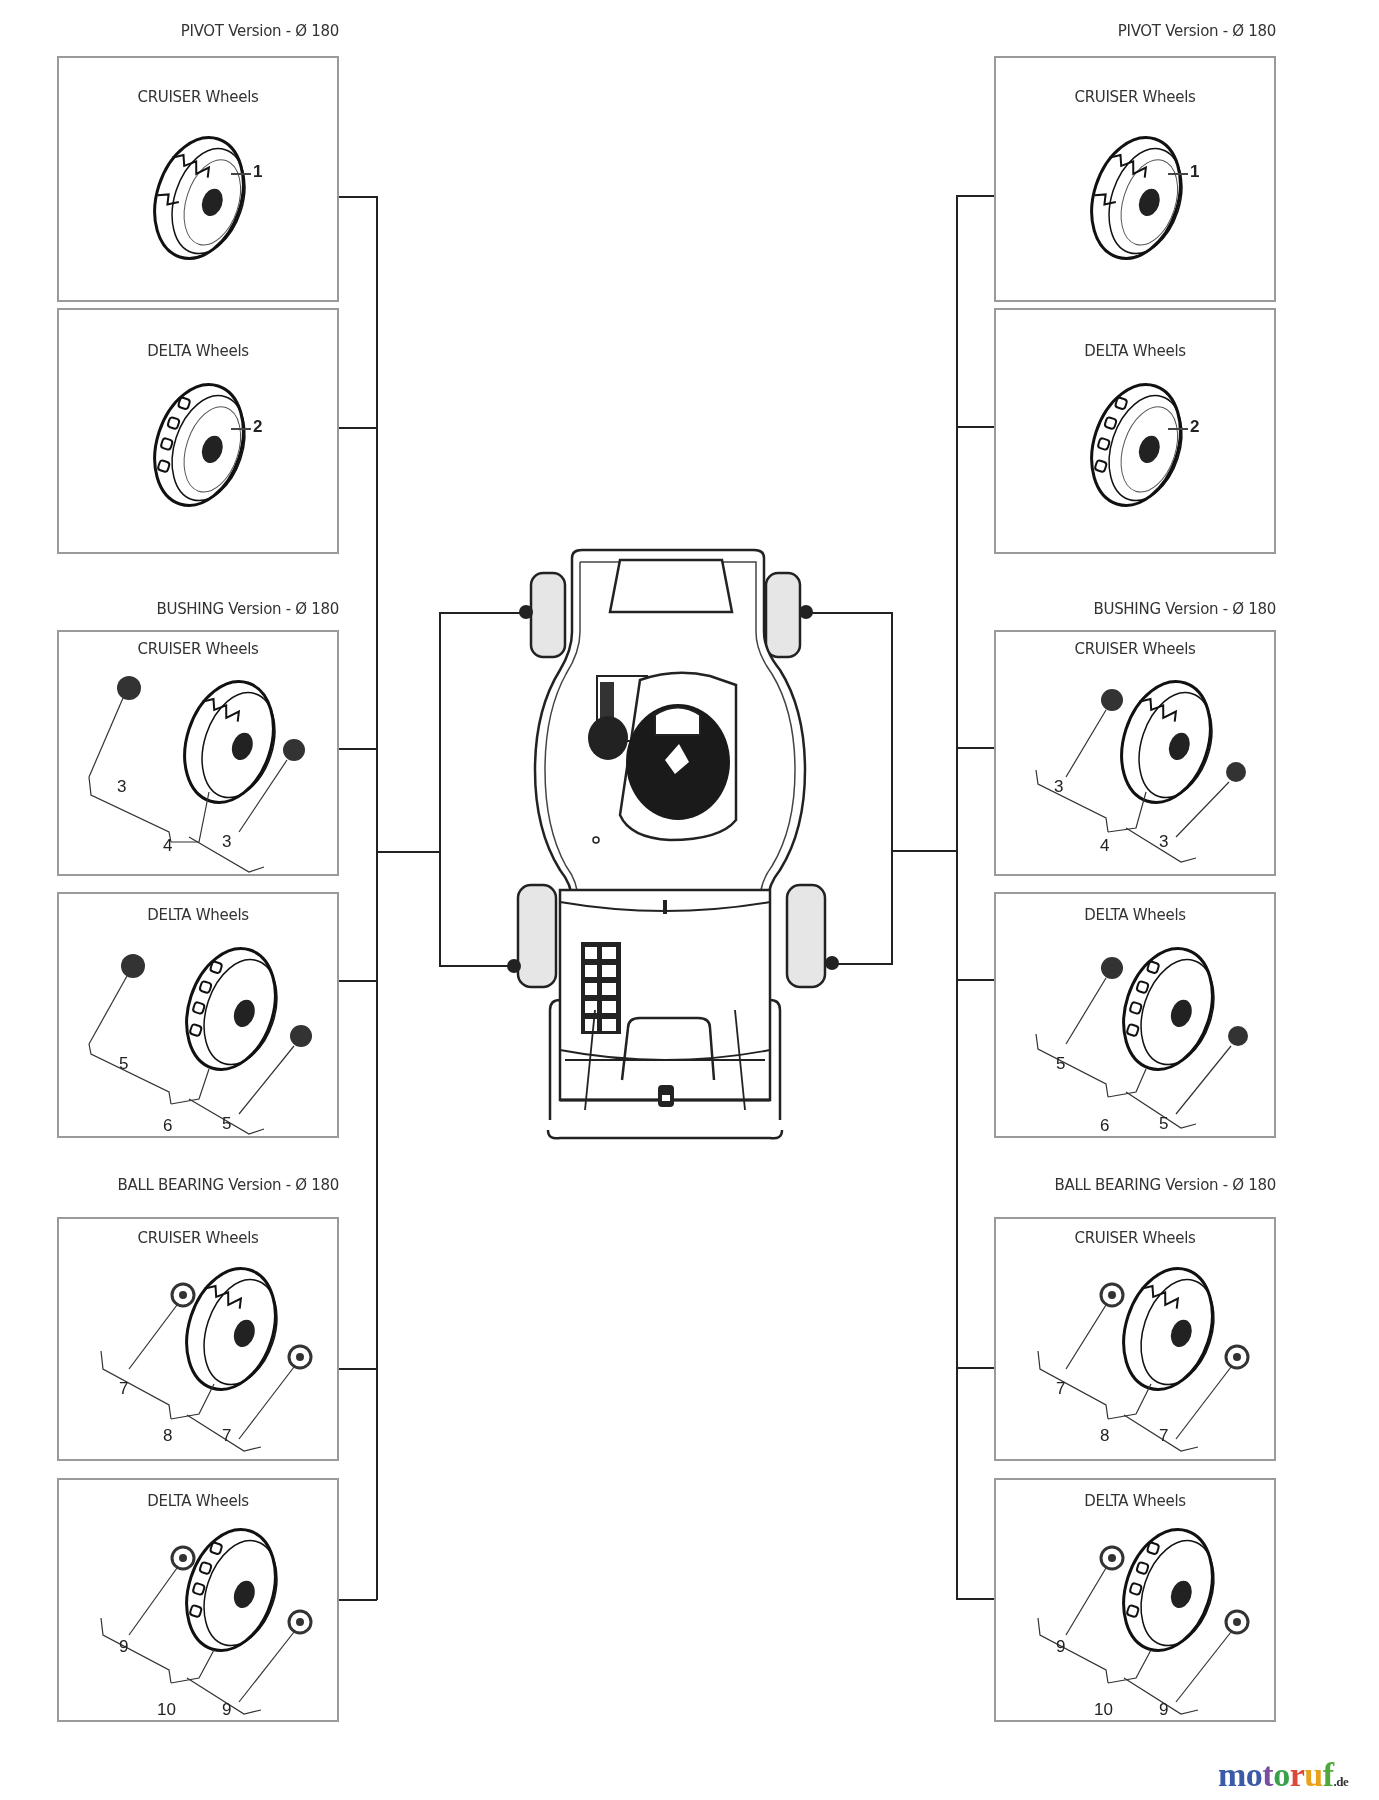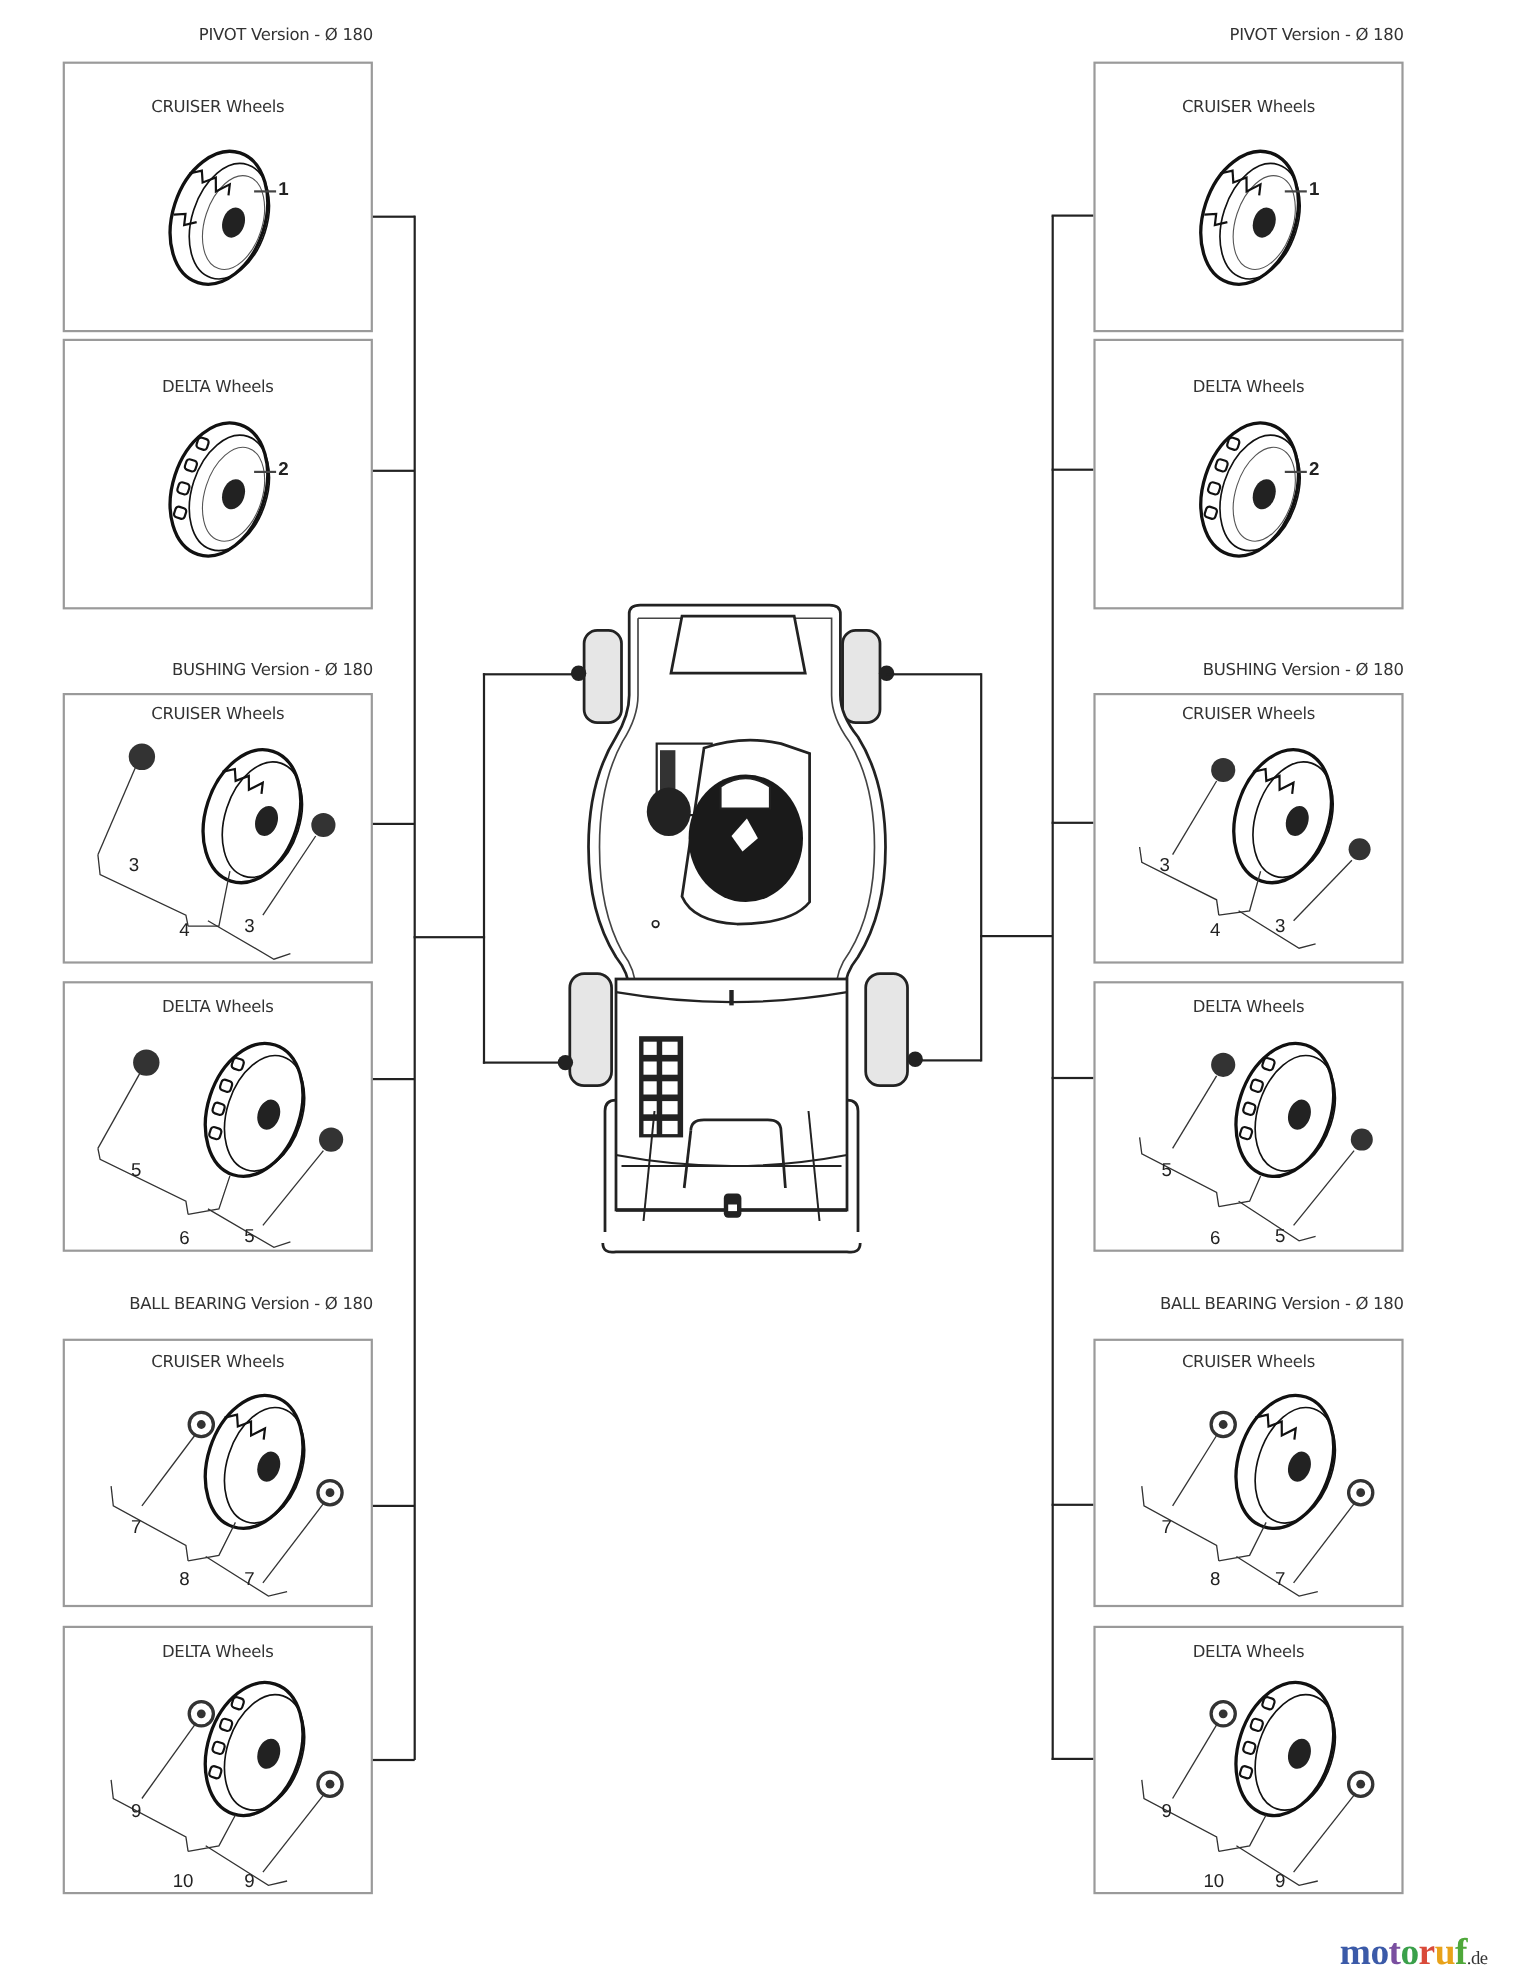--- a/index.html
+++ b/index.html
@@ -8,21 +8,21 @@
   .section-title { position: absolute; font-size: 15px; color: #333; text-align: right;
                    letter-spacing: -0.3px; white-space: nowrap; }
   .panel { position: absolute; border: 2px solid #9a9a9a; background: #fff; box-sizing: border-box; }
   .panel-title { position: absolute; left: 0; right: 0; text-align: center; font-size: 15px; color: #333; letter-spacing: -0.3px; }
   .panel svg { position: absolute; left: 0; top: 0; }
   .callout { position: absolute; font-size: 17px; font-weight: bold; color: #222; font-family: "Liberation Sans", sans-serif; }
   .hline { position: absolute; height: 2px; background: #222; }
   .vline { position: absolute; width: 2px; background: #222; }
   .logo { position: absolute; left: 1218px; top: 1756px; font-family: "Liberation Serif", serif; font-size: 34px; font-weight: bold; letter-spacing: -0.5px; }
   .logo span { display: inline-block; }
-  .logo .tld { font-size: 17px; font-weight: normal; color: #333; }
+  .logo .tld { font-size: 13px; font-weight: bold; color: #333; }
   #mower { position: absolute; left: 500px; top: 540px; }
 </style>
 </head>
 <body>
 
 <div>
   <div class="section-title" style="left:57px;width:282px;top:22px;">PIVOT Version - Ø 180</div>
 
   <div class="panel" style="left:57px;top:56px;width:282px;height:246px;">
     <div class="panel-title" style="top:30px;">CRUISER Wheels</div>

